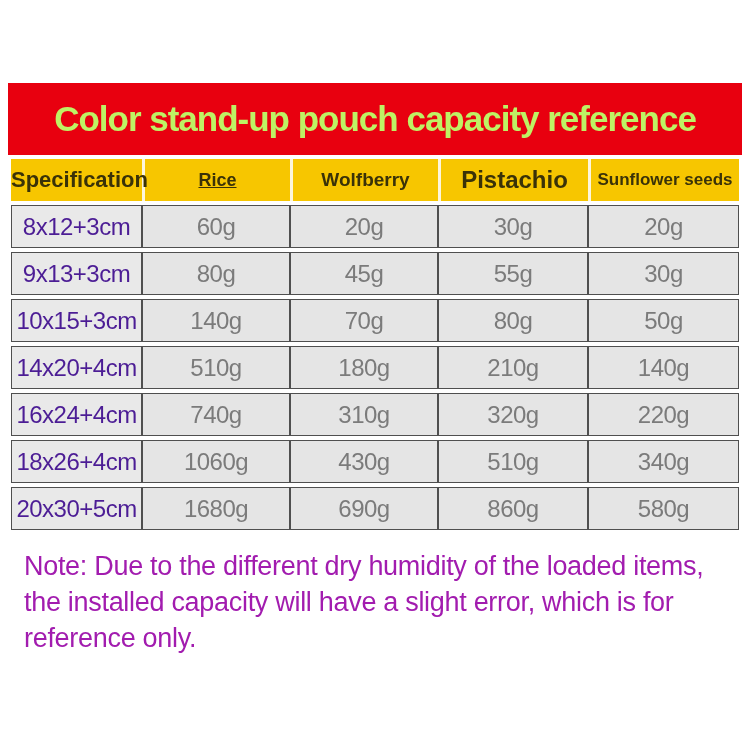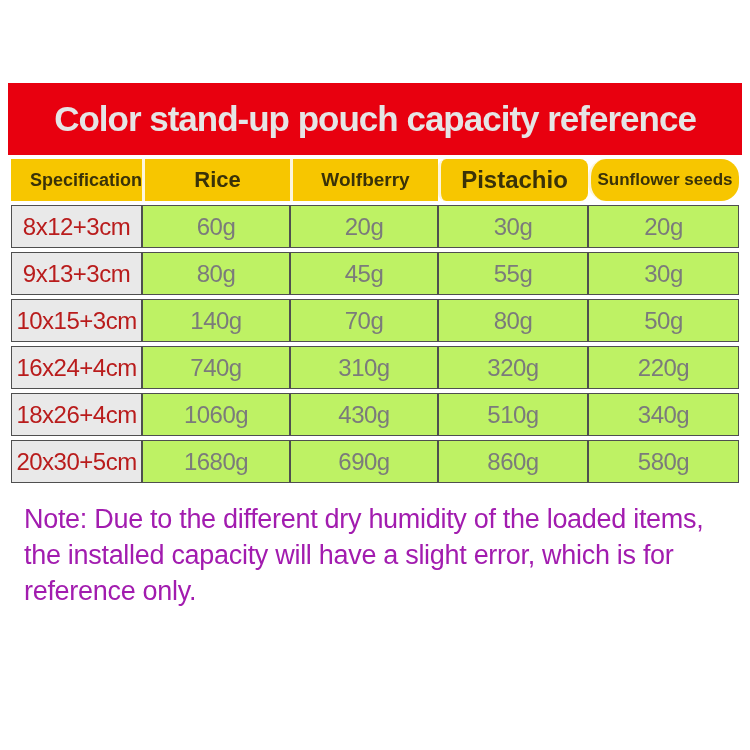--- a/index.html
+++ b/index.html
@@ -13,21 +13,21 @@
   }
   .banner {
     margin: 83px 8px 0 8px;
     height: 72px;
     background: #e8000f;
     display: flex;
     align-items: center;
     justify-content: center;
   }
   .banner .title {
-    color: #e5e5e5;
+    color: #bef264;
     font-size: 35px;
     font-weight: bold;
     letter-spacing: -1px;
     white-space: nowrap;
   }
   table.capacity {
     margin: 0 auto;
     width: 728px;
     table-layout: fixed;
     border-collapse: separate;
@@ -41,40 +41,40 @@
   th {
     background: #f7c600;
     height: 42px;
     font-weight: bold;
     color: #3a3208;
     text-align: center;
     vertical-align: middle;
     padding: 0;
   }
   th + th { border-left: 3px solid #fdf6dc; }
-  th:nth-child(1) { font-size: 18px; text-align: right; }
-  th:nth-child(2) { font-size: 22px; }
+  th:nth-child(1) { font-size: 22px; text-align: right; }
+  th:nth-child(2) { font-size: 18px; text-decoration: underline; }
   th:nth-child(3) { font-size: 19px; }
-  th:nth-child(4) { font-size: 24px; border-radius: 8px; }
-  th:nth-child(5) { font-size: 17px; border-radius: 18px; }
+  th:nth-child(4) { font-size: 24px; }
+  th:nth-child(5) { font-size: 17px; }
   td {
     border: 1px solid #4f4f4f;
     height: 41px;
     padding: 0;
     text-align: center;
     vertical-align: middle;
     font-size: 24px;
     color: #7b7b7b;
-    background: #bef264;
+    background: #e5e5e5;
     letter-spacing: -0.5px;
     white-space: nowrap;
   }
   td.spec {
     background: #e9e9e9;
-    color: #b91c1c;
+    color: #4c1d95;
   }
   .note {
     margin: 15px 18px 7px 24px;
     font-size: 27px;
     line-height: 1.33;
     color: #a21caf;
     letter-spacing: -0.3px;
   }
 </style>
 </head>
@@ -117,20 +117,27 @@
       <td>30g</td>
     </tr>
     <tr>
       <td class="spec">10x15+3cm</td>
       <td>140g</td>
       <td>70g</td>
       <td>80g</td>
       <td>50g</td>
     </tr>
     <tr>
+      <td class="spec">14x20+4cm</td>
+      <td>510g</td>
+      <td>180g</td>
+      <td>210g</td>
+      <td>140g</td>
+    </tr>
+    <tr>
       <td class="spec">16x24+4cm</td>
       <td>740g</td>
       <td>310g</td>
       <td>320g</td>
       <td>220g</td>
     </tr>
     <tr>
       <td class="spec">18x26+4cm</td>
       <td>1060g</td>
       <td>430g</td>

